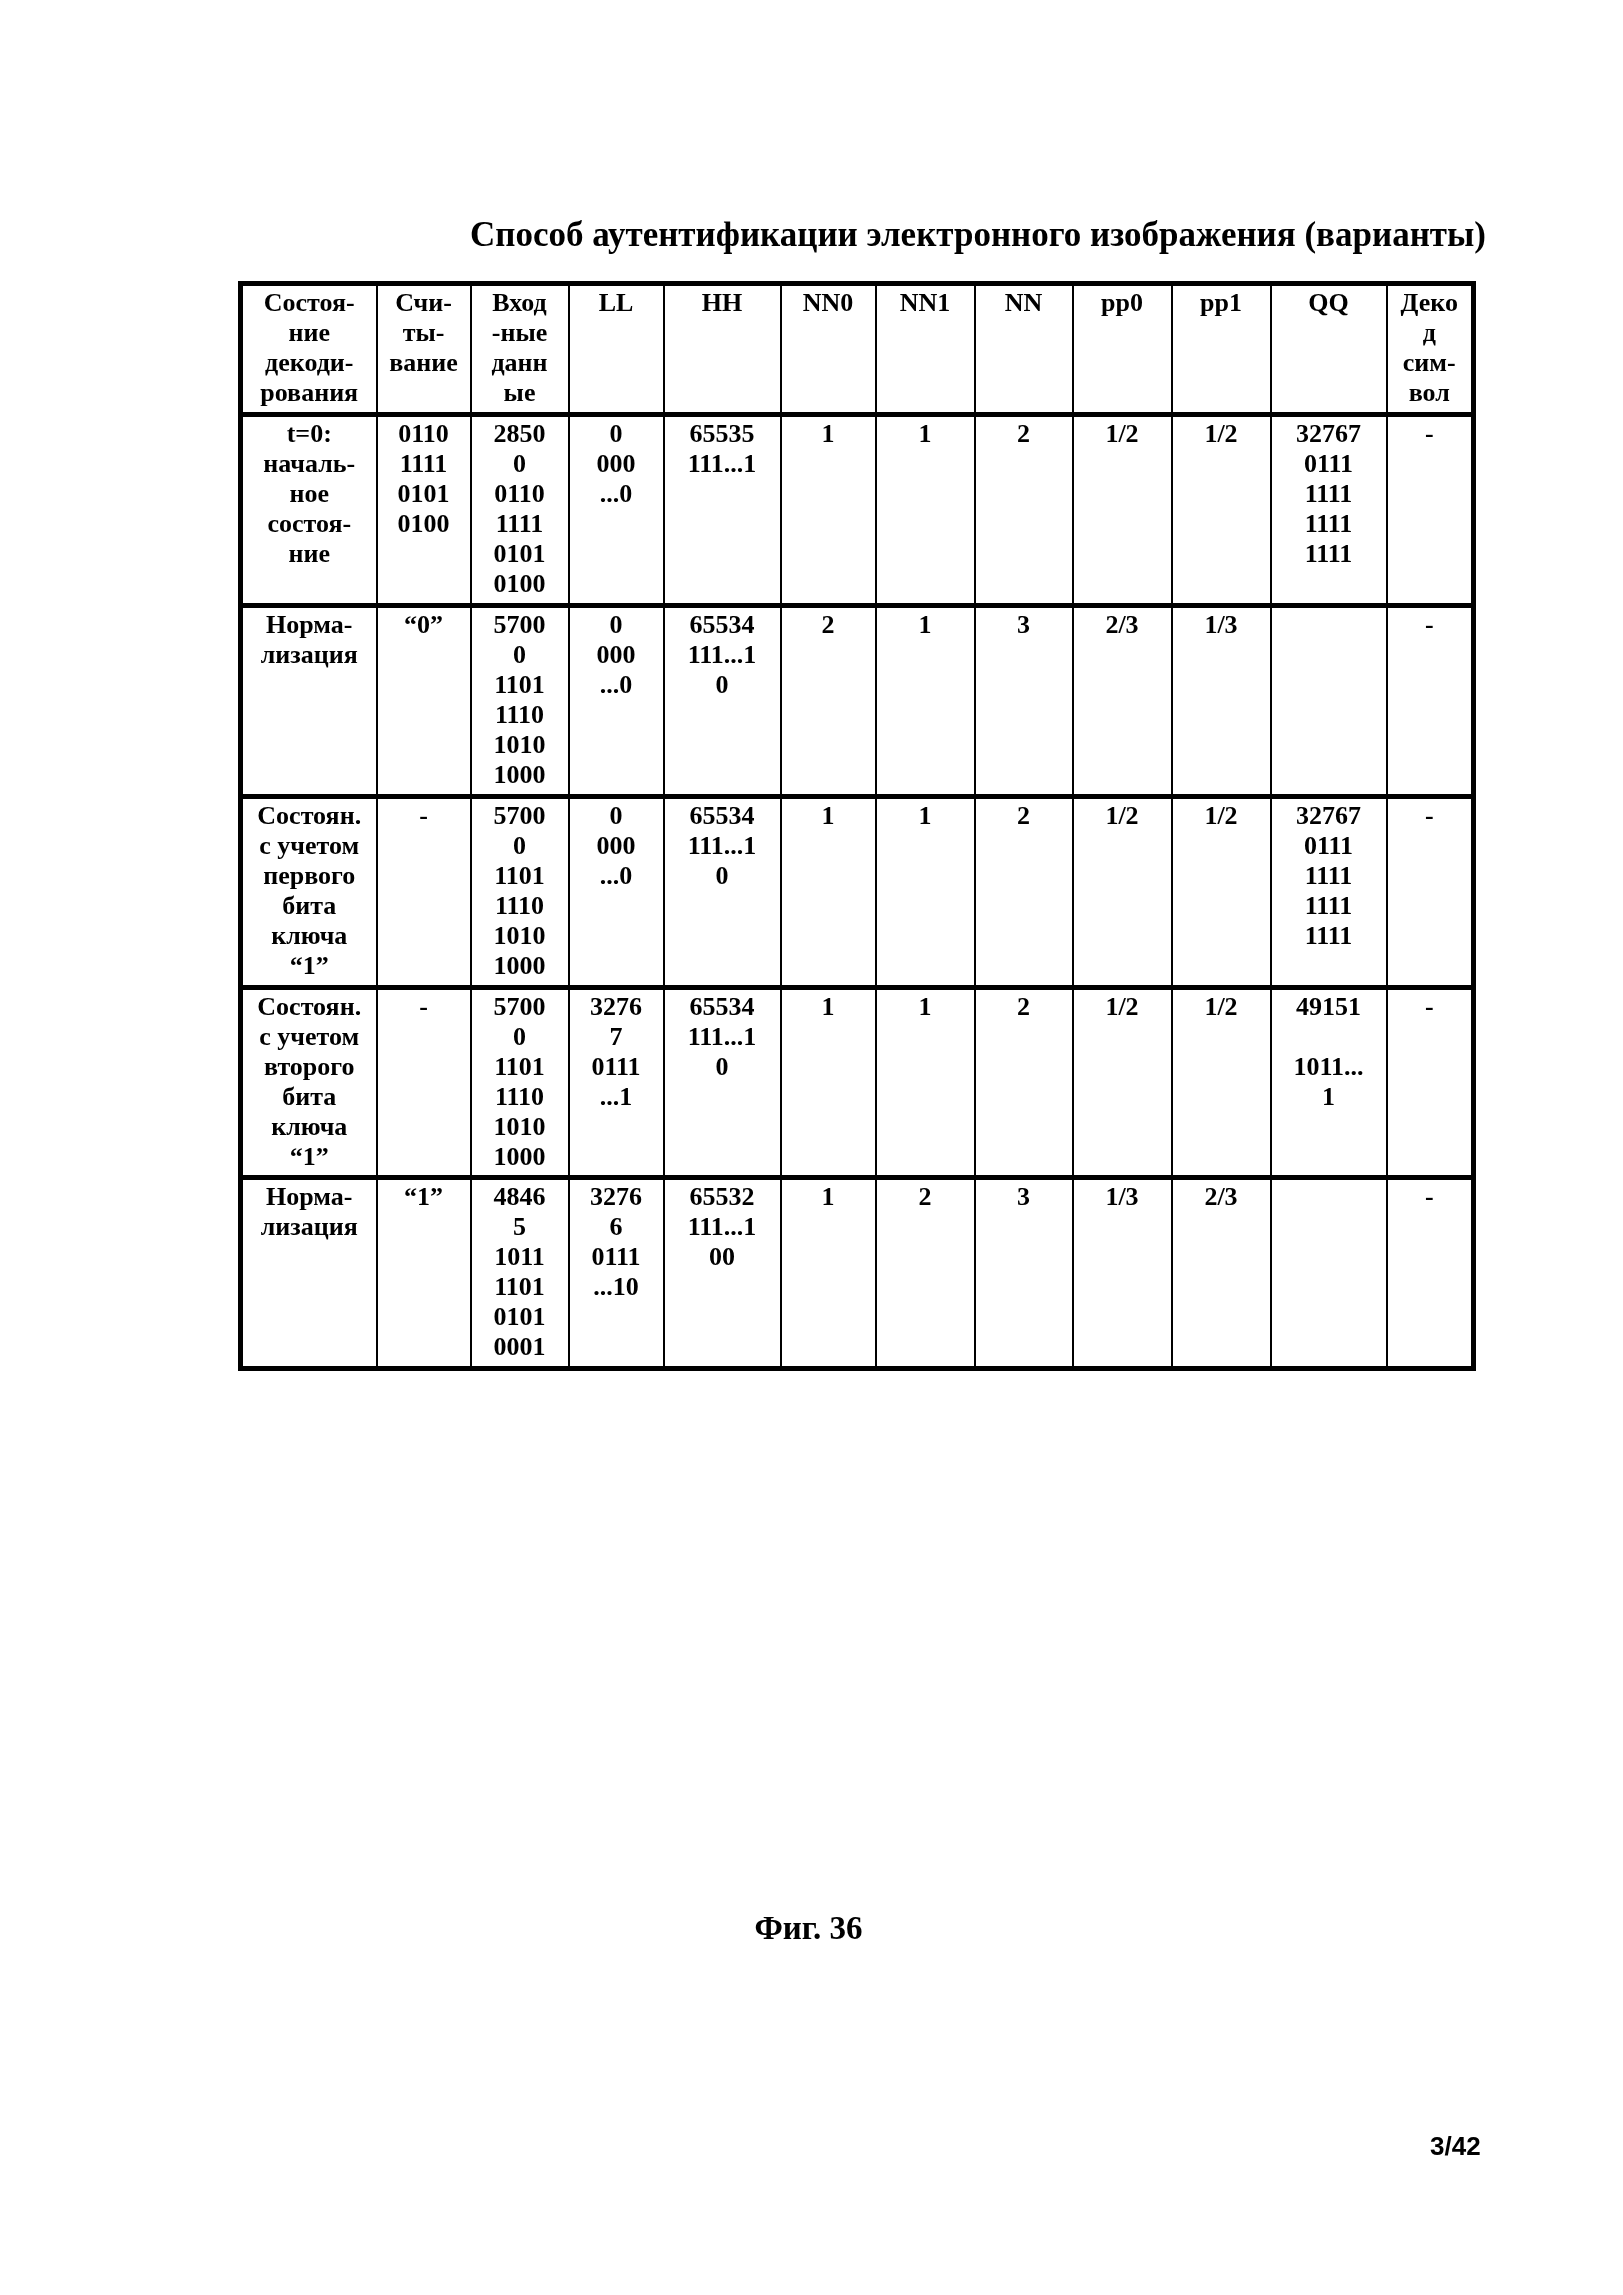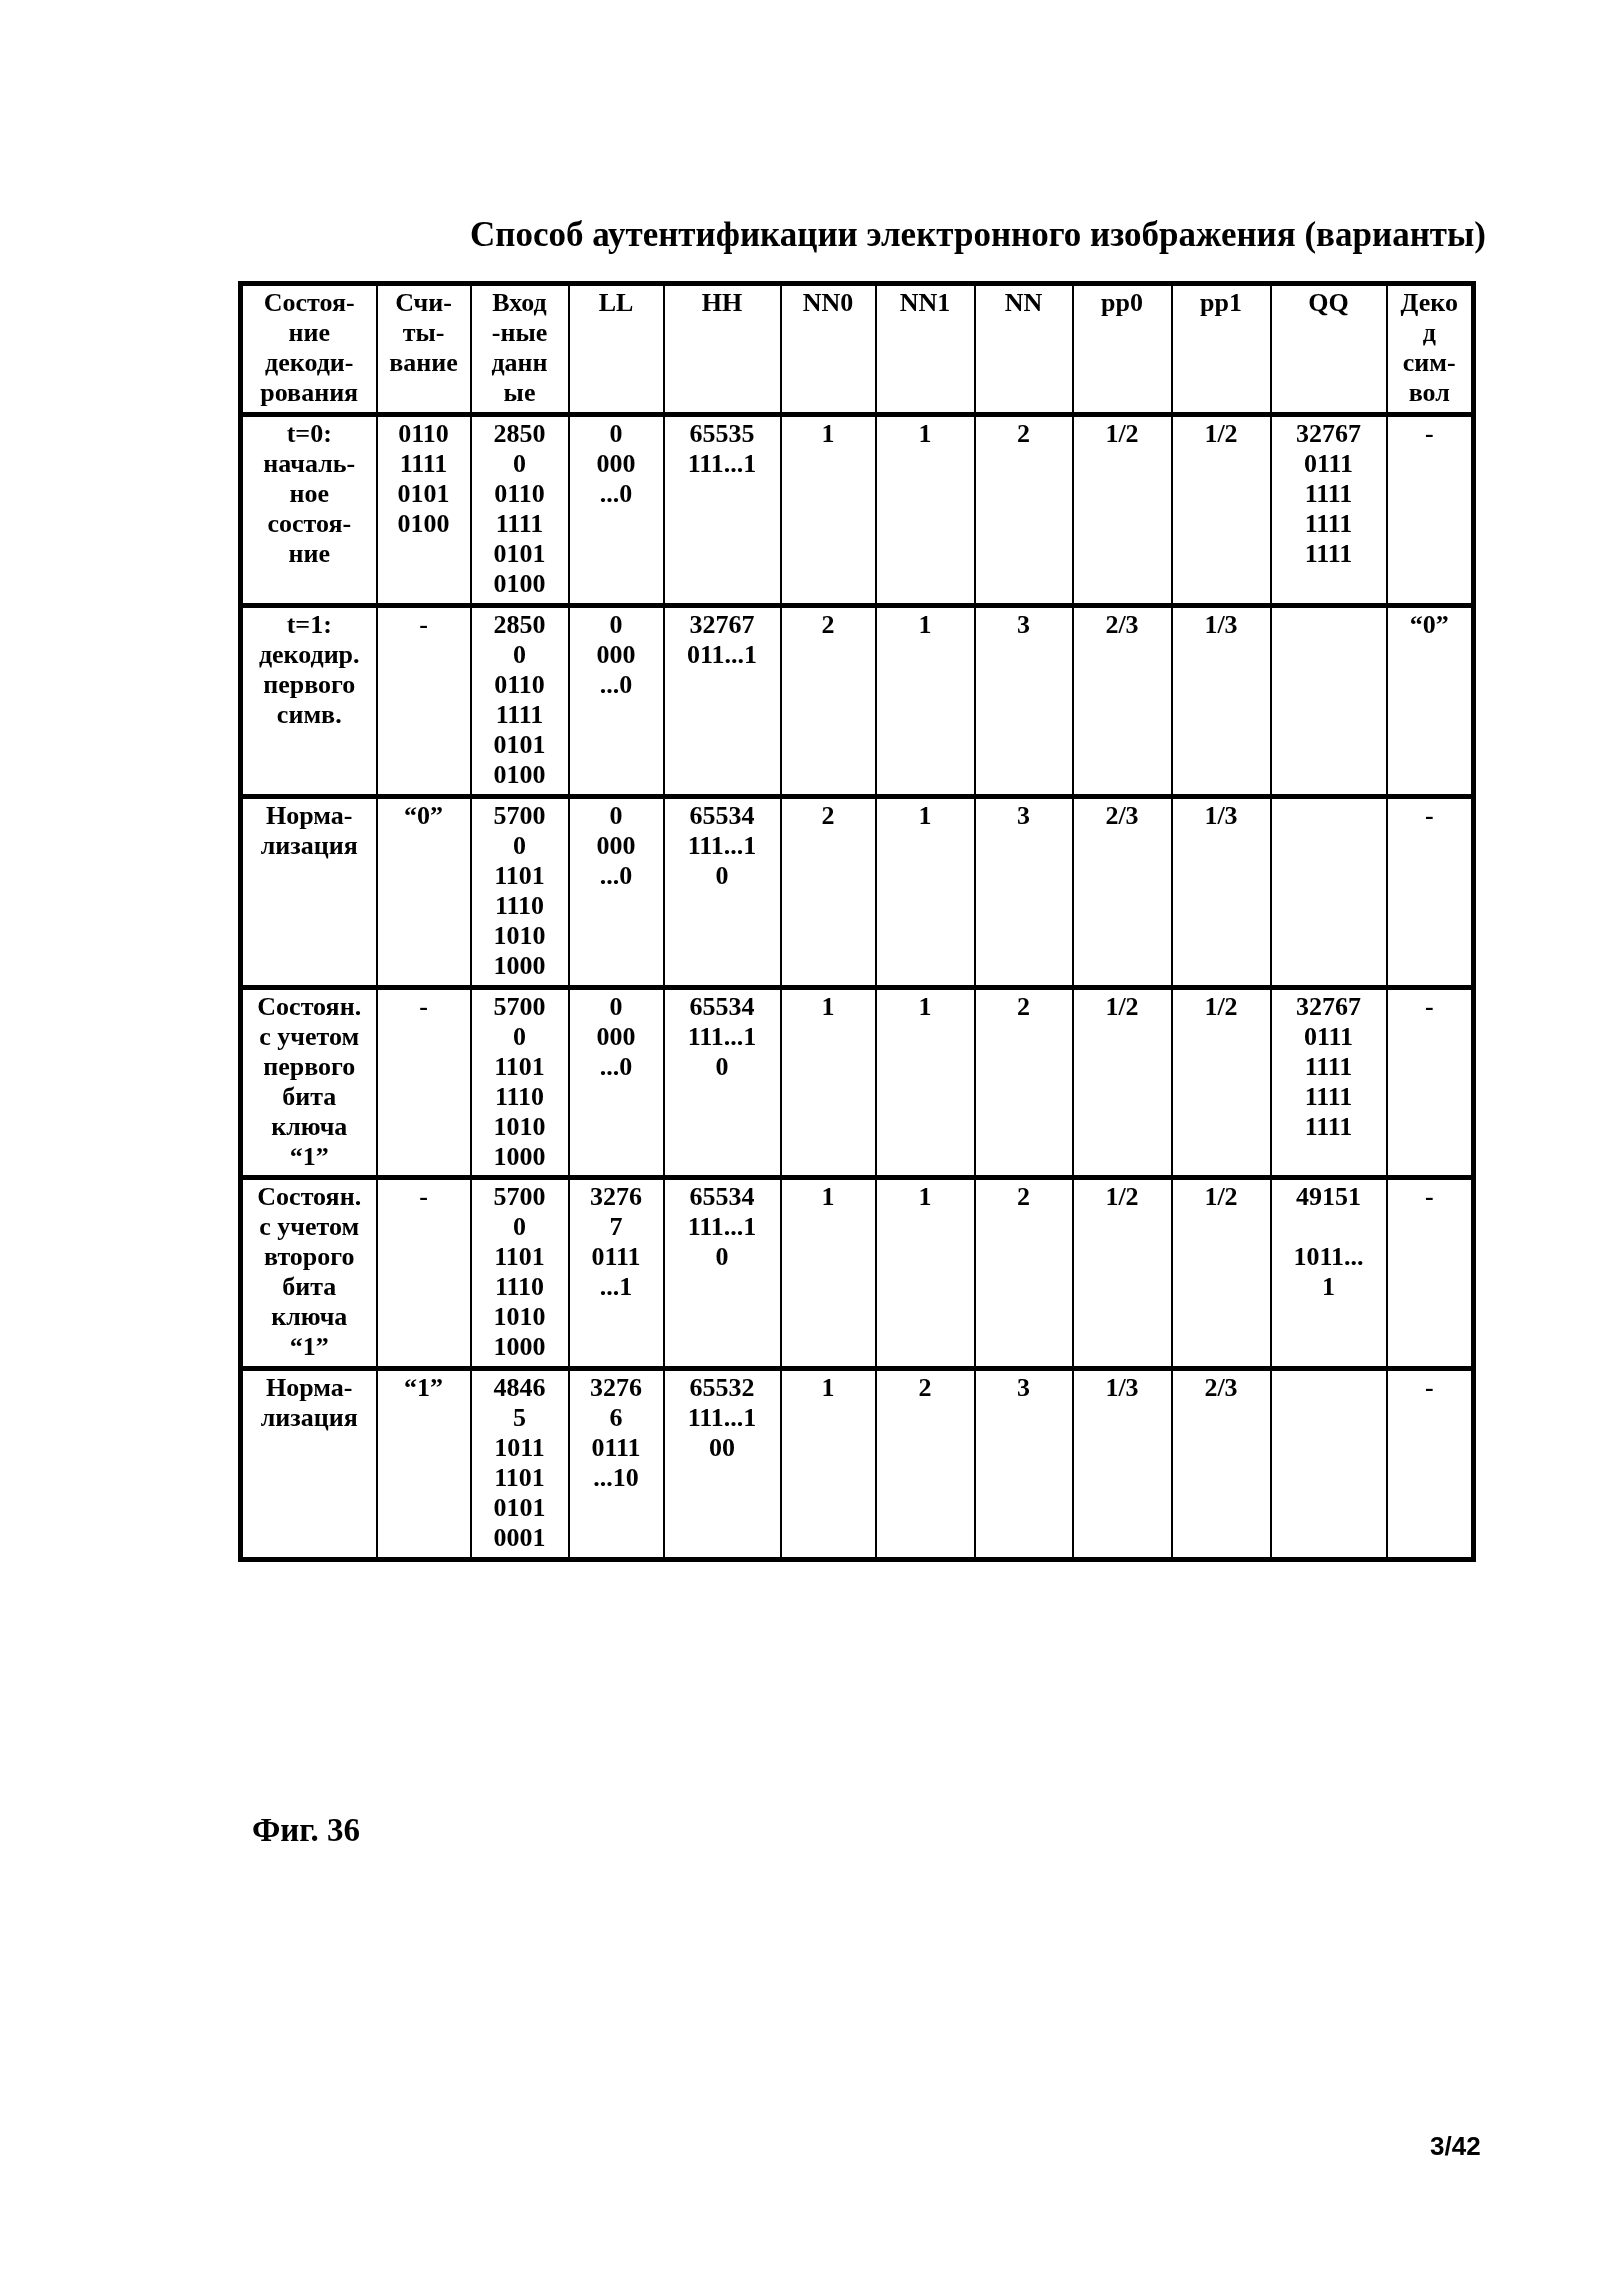--- a/index.html
+++ b/index.html
@@ -34,21 +34,22 @@
     text-align:center;
     font-size:26px;
     line-height:30px;
     font-weight:bold;
     white-space:pre-line;
     padding:2px 1.3px 3.9px 1.3px;
     overflow:hidden;
   }
   .caption{
     position:absolute;
-    left:252px;top:1812px;width:1113px;
+    left:252px;top:1910px;width:1113px;
+    text-align:center;
     font-size:33px;font-weight:bold;
   }
   .pagenum{
     position:absolute;
     left:1430px;top:2131px;
     font-family:"Liberation Sans","DejaVu Sans",sans-serif;
     font-size:26px;font-weight:600;
   }
 </style>
 </head>
@@ -128,45 +129,20 @@
           <td>1/2</td>
           <td>1/2</td>
           <td>32767
 0111
 1111
 1111
 1111</td>
           <td>-</td>
         </tr>
         <tr>
-          <td>t=1:
-декодир.
-первого
-симв.</td>
-          <td>-</td>
-          <td>2850
-0
-0110
-1111
-0101
-0100</td>
-          <td>0
-000
-...0</td>
-          <td>32767
-011...1</td>
-          <td>2</td>
-          <td>1</td>
-          <td>3</td>
-          <td>2/3</td>
-          <td>1/3</td>
-          <td></td>
-          <td>“0”</td>
-        </tr>
-        <tr>
           <td>Норма-
 лизация</td>
           <td>“0”</td>
           <td>5700
 0
 1101
 1110
 1010
 1000</td>
           <td>0

